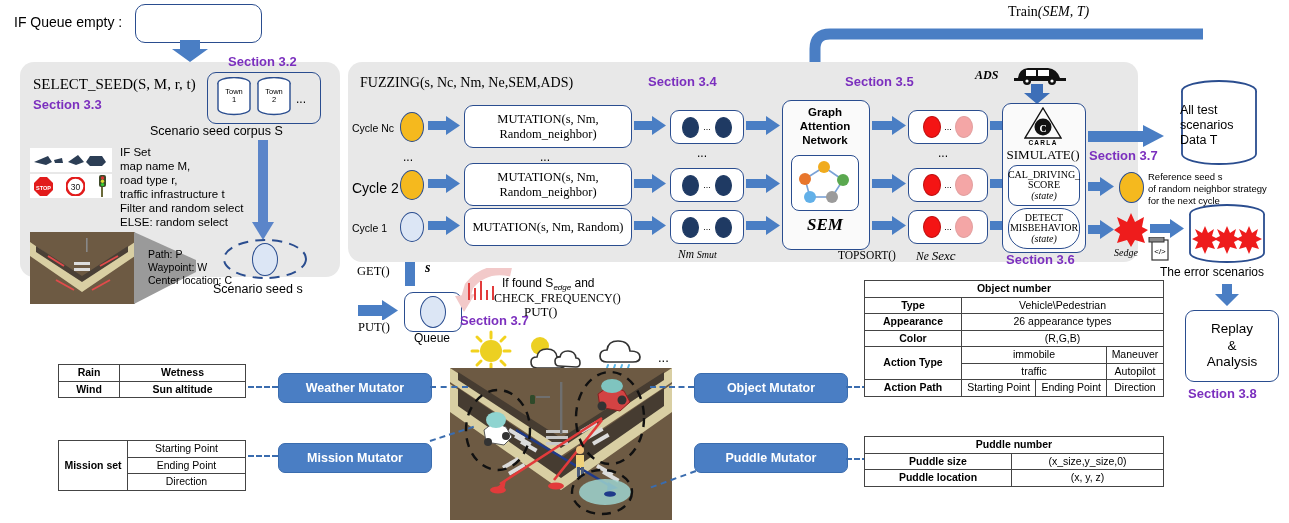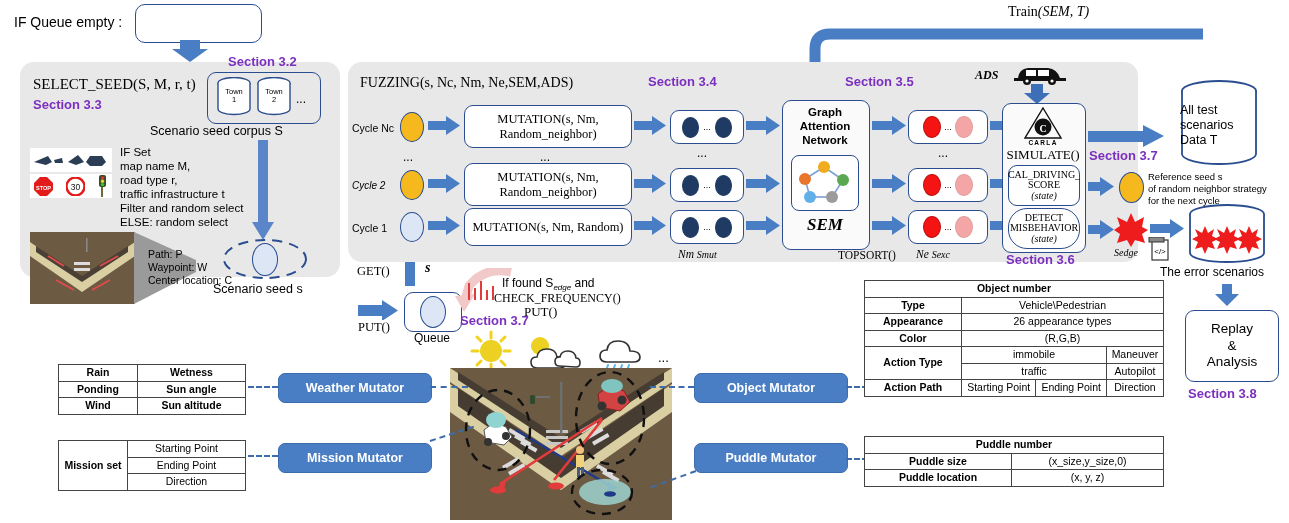--- a/index.html
+++ b/index.html
@@ -199,21 +199,21 @@
   <div class="dot" style="width:15px;height:19px;background:#1f3a63;border-radius:50%;"></div>
 </div>
 <svg class="abs" style="left:746px;top:116px;" width="34" height="19">
   <rect x="0" y="5" width="22" height="9" fill="#4a7ec4"></rect>
   <polygon points="20,0 34,9.5 20,19" fill="#4a7ec4"></polygon>
 </svg>
 <div class="abs" style="left:697px;top:146px;font-size:12px;">...</div>
 <div class="abs" style="left:403px;top:150px;font-size:12px;">...</div>
 <div class="abs" style="left:540px;top:150px;font-size:12px;">...</div>
 
-<div class="abs lbl" style="left:352px;top:180px;font-size:10px;font-style:italic;">Cycle 2</div>
+<div class="abs lbl" style="left:352px;top:180px;font-size:14px;">Cycle 2</div>
 <div class="abs oval" style="left:400px;top:170px;width:22px;height:28px;background:#f5b91e;"></div>
 <svg class="abs" style="left:428px;top:174px;" width="32" height="19">
   <rect x="0" y="5" width="20" height="9" fill="#4a7ec4"></rect>
   <polygon points="18,0 32,9.5 18,19" fill="#4a7ec4"></polygon>
 </svg>
 <div class="abs rbox serif" style="left:464px;top:163px;width:166px;height:41px;font-size:12.5px;line-height:1.15;">
   <span style="white-space:pre-line;">MUTATION(s, Nm,
 Random_neighbor)</span>
 </div>
 <svg class="abs" style="left:634px;top:174px;" width="32" height="19">
@@ -307,21 +307,21 @@
 </div>
 <div class="abs rbox" style="left:908px;top:210px;width:78px;height:32px;">
   <div class="dot" style="width:16px;height:20px;background:#f41414;border-color:#c01010;"></div>
   <span style="font-size:9px;margin:0 3px;">...</span>
   <div class="dot" style="width:16px;height:20px;background:#f4a6a6;border-color:#e2a0a0;"></div>
 </div>
 
 <div class="abs serif" style="left:838px;top:249px;font-size:11.5px;">TOPSORT()</div>
 <div class="abs serif italic" style="left:916px;top:248px;font-size:11.5px;">
   <span>Ne</span>
-  <span style="font-size:10px;">Sexc</span>
+  <span style="font-size:13px;">Sexc</span>
 </div>
 
 <svg class="abs" style="left:990px;top:116px;" width="26" height="19">
   <rect x="0" y="5" width="14" height="9" fill="#4a7ec4"></rect>
   <polygon points="12,0 26,9.5 12,19" fill="#4a7ec4"></polygon>
 </svg>
 <svg class="abs" style="left:990px;top:174px;" width="26" height="19">
   <rect x="0" y="5" width="14" height="9" fill="#4a7ec4"></rect>
   <polygon points="12,0 26,9.5 12,19" fill="#4a7ec4"></polygon>
 </svg>
@@ -539,24 +539,20 @@
 <div class="dash" style="left:648px;top:470px;width:48px;transform:rotate(-20deg);transform-origin:right center;"></div>
 <div class="dash" style="left:846px;top:458px;width:22px;"></div>
 
 <table class="dt abs" style="left:58px;top:364px;width:188px;">
   <tbody>
     <tr>
       <td class="hd">Rain</td>
       <td class="hd">Wetness</td>
     </tr>
     <tr>
-      <td class="hd">Ponding</td>
-      <td class="hd">Sun angle</td>
-    </tr>
-    <tr>
       <td class="hd">Wind</td>
       <td class="hd">Sun altitude</td>
     </tr>
   </tbody>
 </table>
 
 <table class="dt abs" style="left:58px;top:440px;width:188px;">
   <tbody>
     <tr>
       <td class="hd" rowspan="3" style="width:62px;">Mission set</td>

